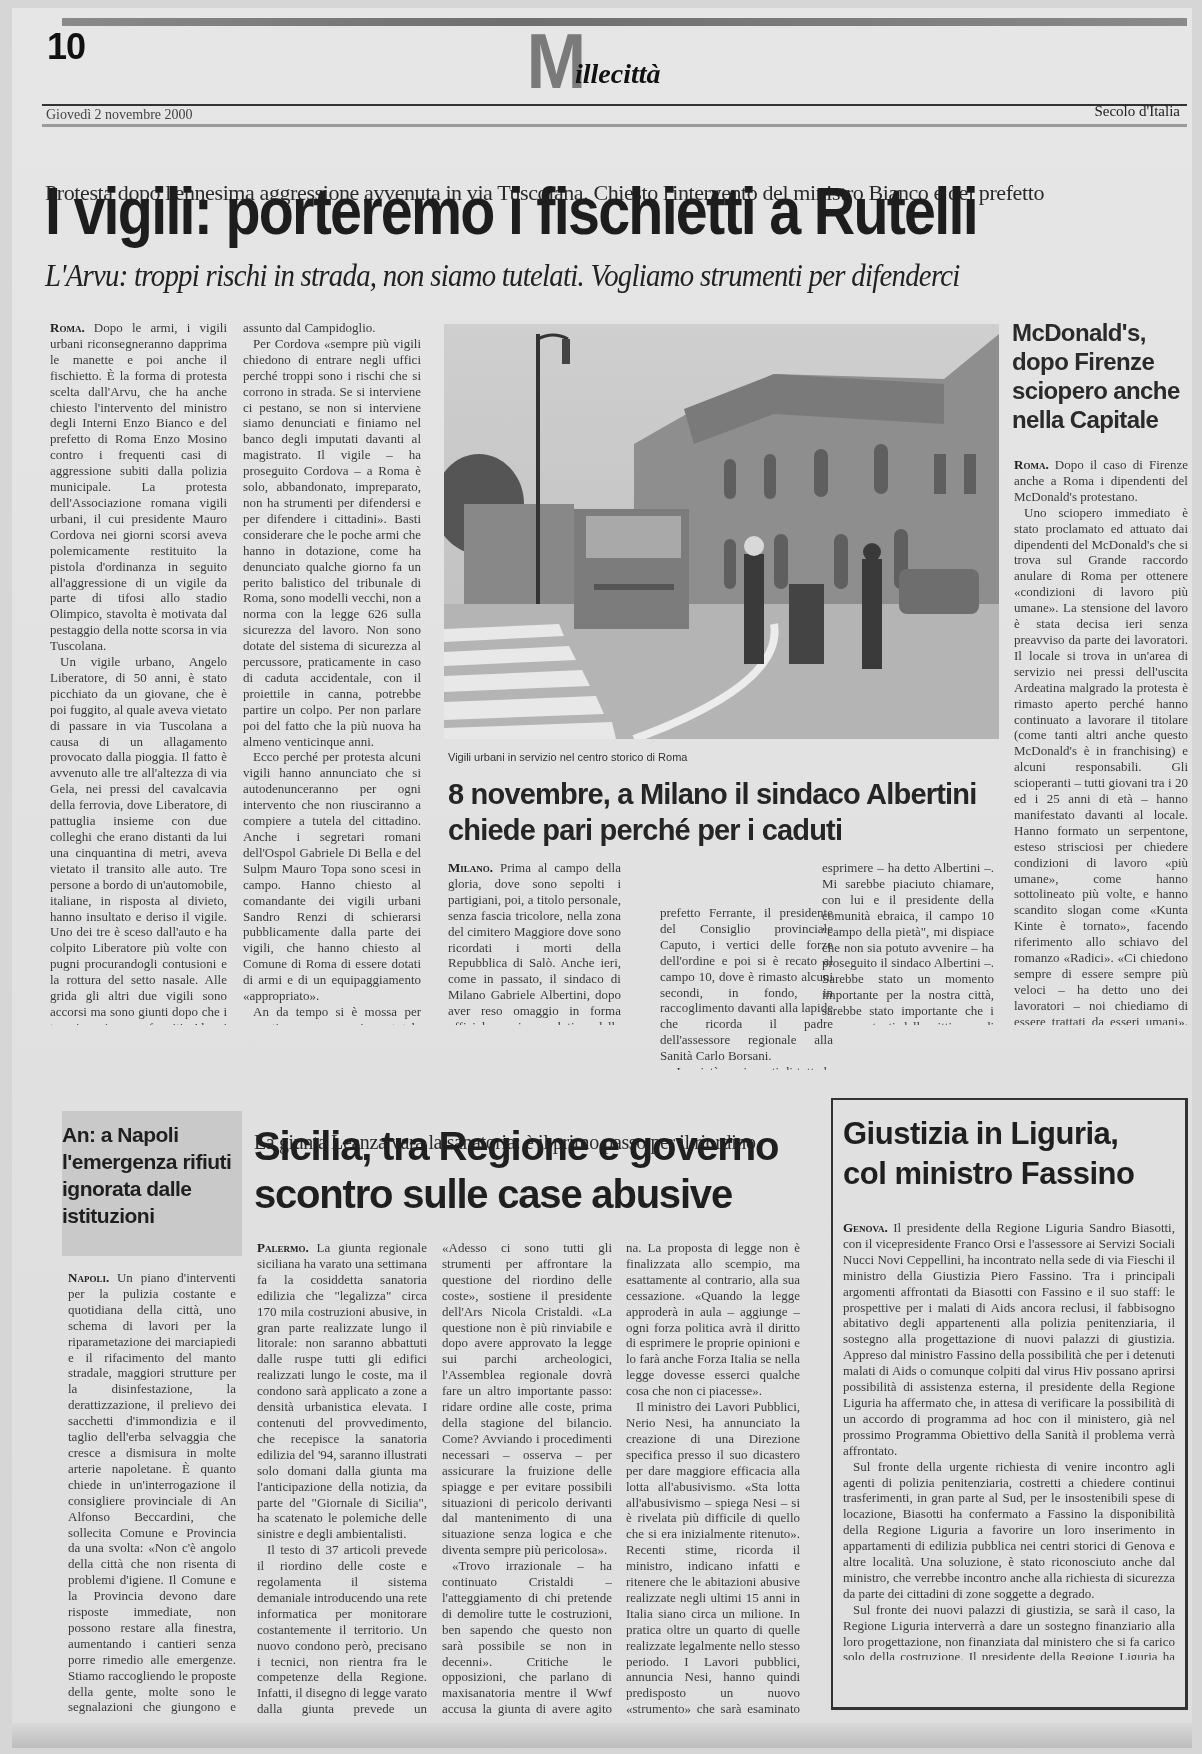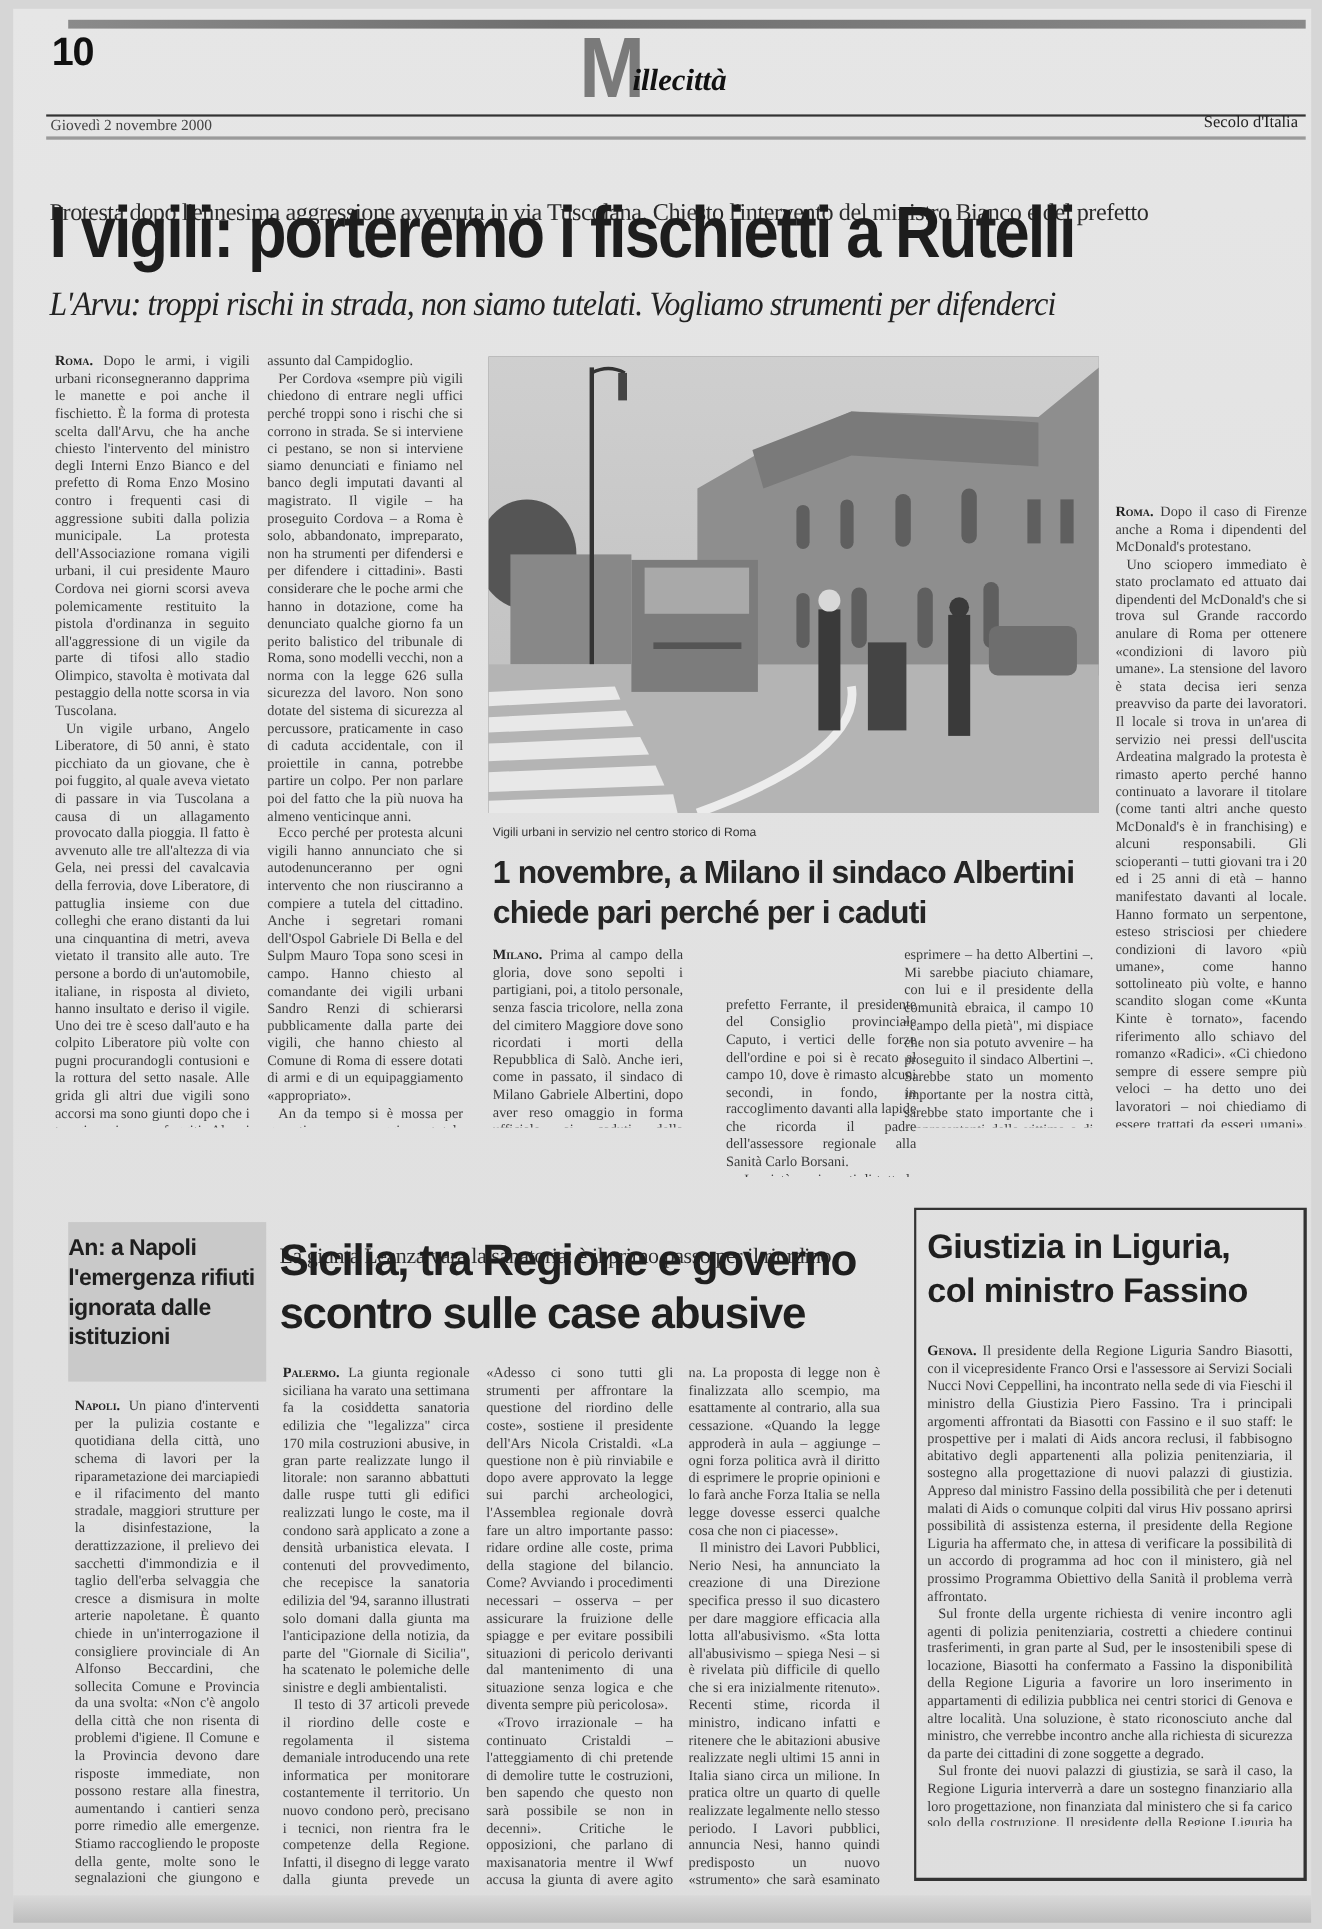--- a/index.html
+++ b/index.html
@@ -173,26 +173,27 @@
         <rect x="418" y="235" width="20" height="110"></rect>
           <circle cx="428" cy="228" r="9"></circle>
         <rect x="345" y="260" width="35" height="80" fill="#444"></rect>
       </g>
 
       <rect x="455" y="245" width="80" height="45" rx="8" fill="#6e6e6e"></rect>
     </svg>
   </div>
   <div class="abs caption">Vigili urbani in servizio nel centro storico di Roma</div>
 
+  <div class="abs sidehead" style="left:1000px; top:310px; width:180px;">McDonald's, dopo Firenze sciopero anche nella Capitale</div>
   <div class="abs col" style="left:1002px; top:449px; width:174px; height:568px;">
       <p class="first"><span class="dateline-sc">Roma. </span>Dopo il caso di Firenze anche a Roma i dipendenti del McDonald's protestano.</p>
       <p>Uno sciopero immediato è stato proclamato ed attuato dai dipendenti del McDonald's che si trova sul Grande raccordo anulare di Roma per ottenere «condizioni di lavoro più umane». La stensione del lavoro è stata decisa ieri senza preavviso da parte dei lavoratori. Il locale si trova in un'area di servizio nei pressi dell'uscita Ardeatina malgrado la protesta è rimasto aperto perché hanno continuato a lavorare il titolare (come tanti altri anche questo McDonald's è in franchising) e alcuni responsabili. Gli scioperanti – tutti giovani tra i 20 ed i 25 anni di età – hanno manifestato davanti al locale. Hanno formato un serpentone, esteso strisciosi per chiedere condizioni di lavoro «più umane», come hanno sottolineato più volte, e hanno scandito slogan come «Kunta Kinte è tornato», facendo riferimento allo schiavo del romanzo «Radici». «Ci chiedono sempre di essere sempre più veloci – ha detto uno dei lavoratori – noi chiediamo di essere trattati da esseri umani». «Ci controllano se beviamo, se vai al bagno – ha aggiunto un altro ragazzo – proprio come a Firenze, dove c'è stato uno sciopero qualche giorno fa». Secondo alcuni ci sarebbero anche problemi nel pagamento delle ore di straordinario. Il titolare del locale non ha voluto commentare, così come la McDonald's Italia.</p>
     </div>
 
-  <div class="abs head2" style="left:436px; top:768px;">1 novembre, a Milano il sindaco Albertini</div>
+  <div class="abs head2" style="left:436px; top:768px;">8 novembre, a Milano il sindaco Albertini</div>
   <div class="abs head2" style="left:436px; top:804px;">chiede pari perché per i caduti</div>
   <div class="abs col" style="left:436px; top:852px; width:173px; height:165px;">
       <p class="first"><span class="dateline-sc">Milano. </span>Prima al campo della gloria, dove sono sepolti i partigiani, poi, a titolo personale, senza fascia tricolore, nella zona del cimitero Maggiore dove sono ricordati i morti della Repubblica di Salò. Anche ieri, come in passato, il sindaco di Milano Gabriele Albertini, dopo aver reso omaggio in forma ufficiale ai caduti della Resistenza, ha deciso di compiere «un atto di pietà» verso i morti della Rsi. Al campo 64 Albertini ha partecipato alla cerimonia organizzata dall'Anpi a fianco delle altre autorità il</p>
     </div>
   <div class="abs col" style="left:648px; top:852px; width:173px; height:165px;margin-top:45px;">
       <p class="first">prefetto Ferrante, il presidente del Consiglio provinciale Caputo, i vertici delle forze dell'ordine e poi si è recato al campo 10, dove è rimasto alcuni secondi, in fondo, in raccoglimento davanti alla lapide che ricorda il padre dell'assessore regionale alla Sanità Carlo Borsani.</p>
       <p>«La pietà per i morti di tutte le parti – aveva detto poco prima Tino Casali, presidente dell'Anpi di Milano – è un atto di ipocrisia. Ma la pietà non può cancellare la storia».</p>
     </div>
   <div class="abs col" style="left:810px; top:852px; width:172px; height:165px;">
       <p class="first">esprimere – ha detto Albertini –. Mi sarebbe piaciuto chiamare, con lui e il presidente della comunità ebraica, il campo 10 "campo della pietà", mi dispiace che non sia potuto avvenire – ha proseguito il sindaco Albertini –. Sarebbe stato un momento importante per la nostra città, sarebbe stato importante che i rappresentanti delle vittime e di coloro che hanno combattuto il fascismo avessero potuto esprimere questo sentimento. Mi auguro che possa avvenire in un futuro non troppo lontano».</p>

